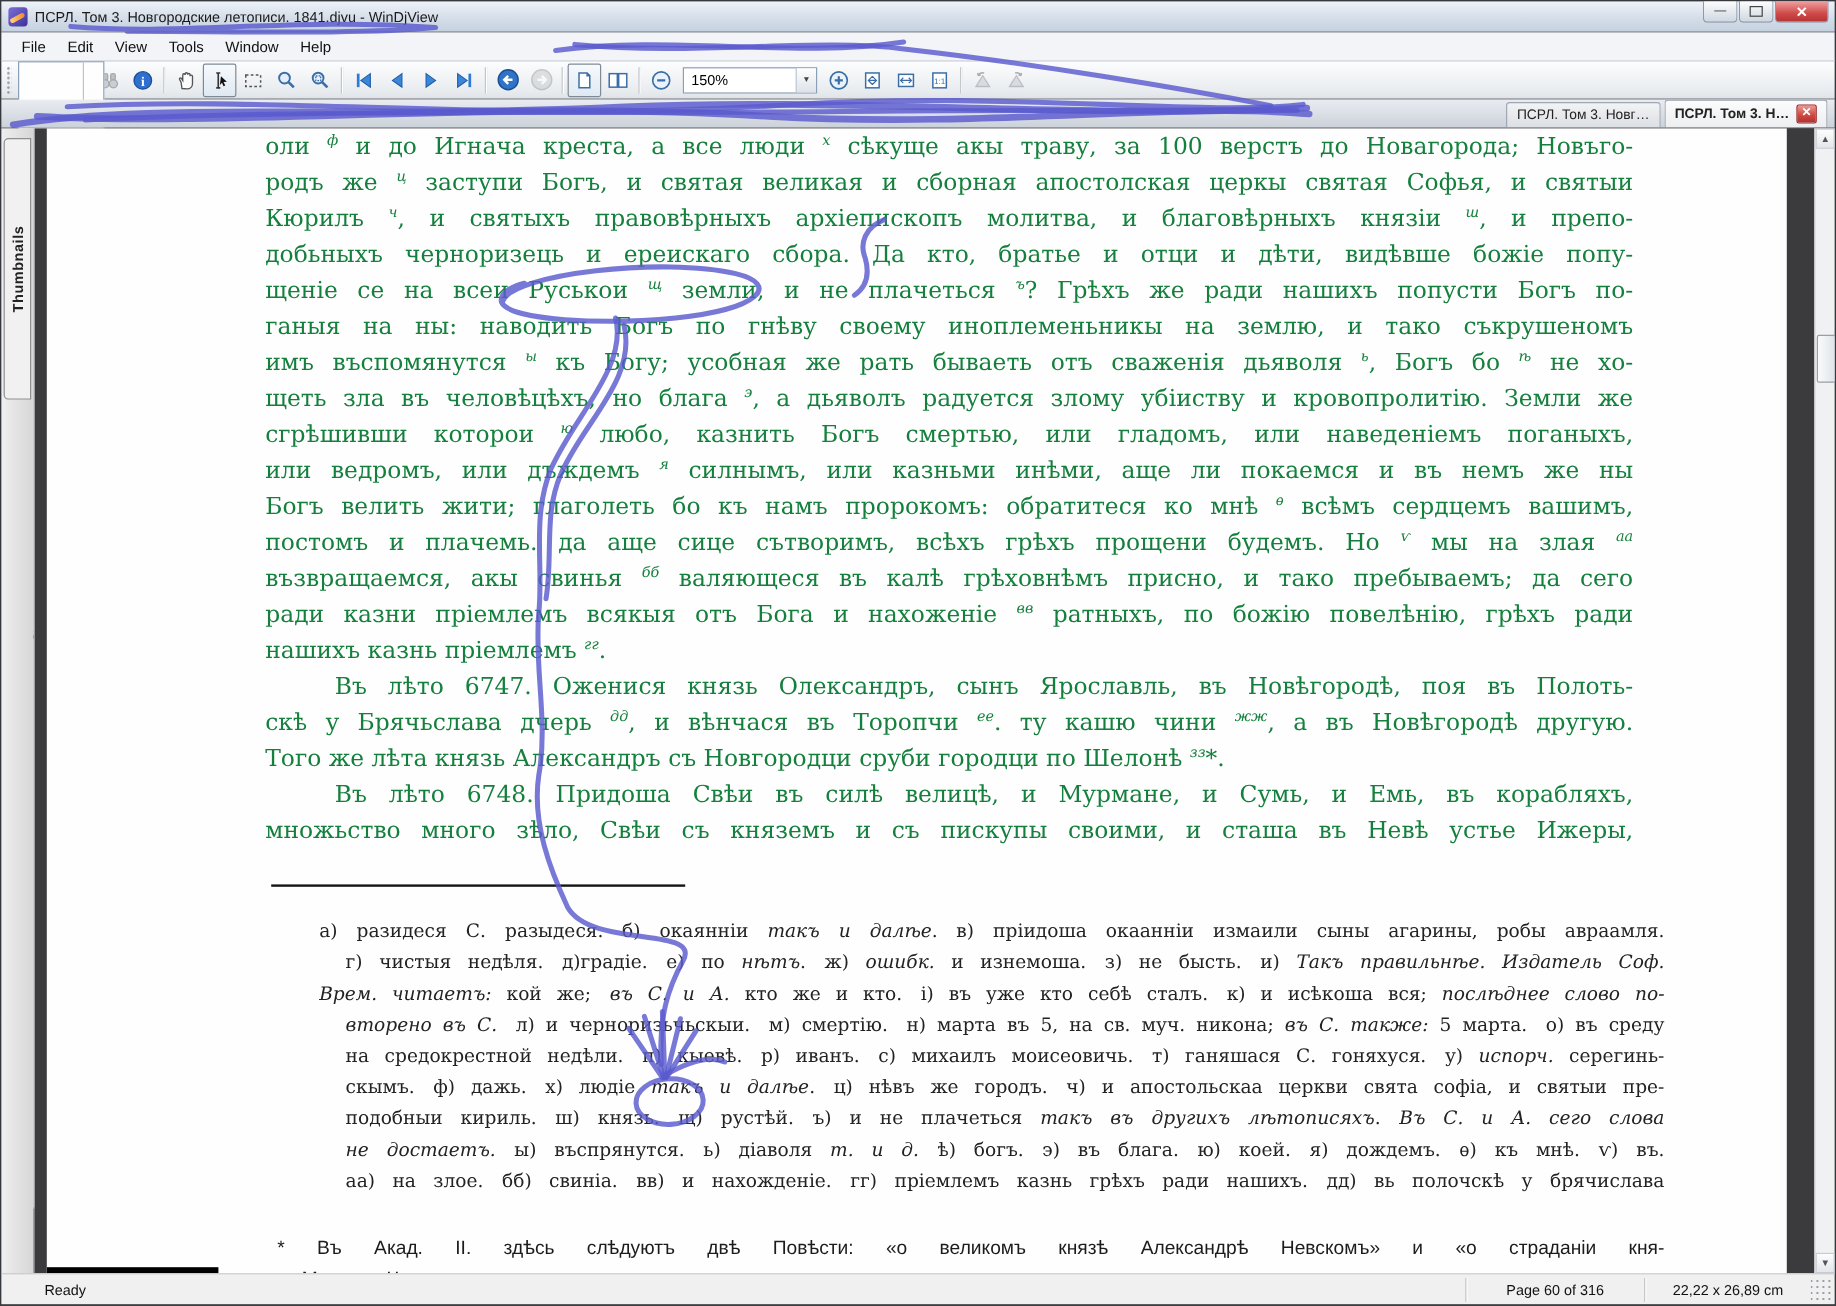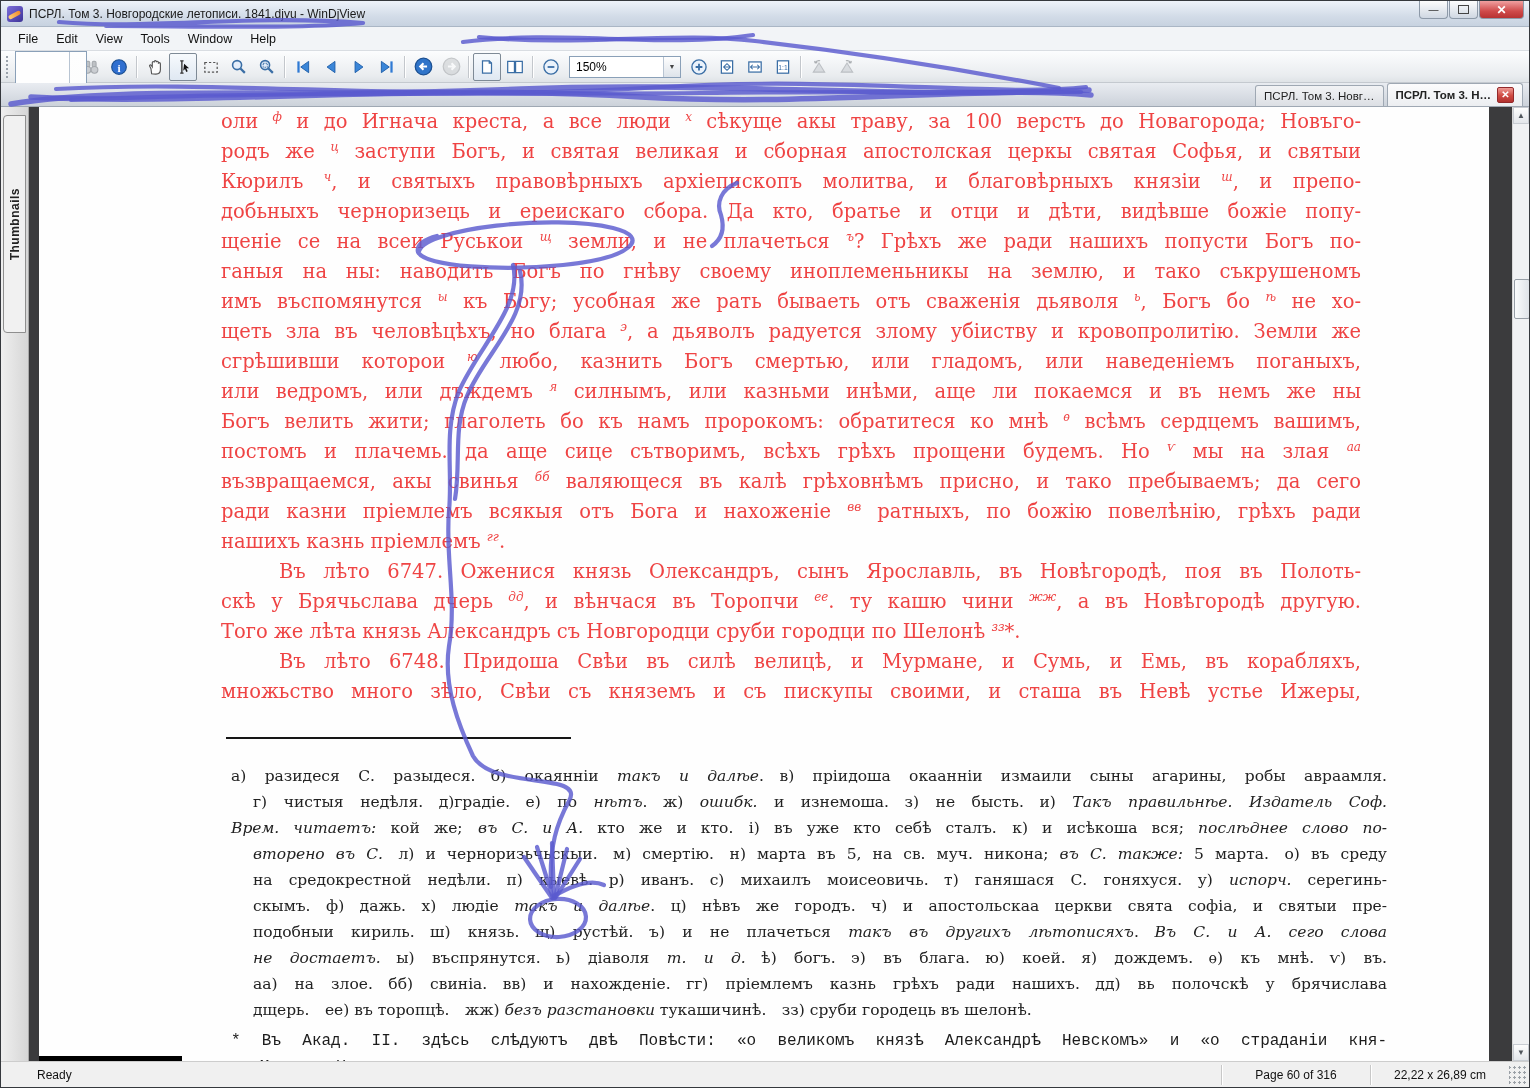--- a/index.html
+++ b/index.html
@@ -56,33 +56,33 @@
   
   .sidebar{position:absolute;left:0;top:106px;bottom:26px;width:28px;
     background:linear-gradient(90deg,#efefef,#d6d6d6);border-right:1px solid #a9a9a9;box-sizing:border-box;}
   .side-tab{position:absolute;left:2px;top:8px;width:23px;height:218px;background:#f1f1f1;
     border:1px solid #8f8f8f;border-radius:4px 0 0 4px;display:flex;align-items:center;justify-content:center;box-sizing:border-box;}
   .side-tab span{writing-mode:vertical-rl;transform:rotate(180deg);font-size:12px;font-weight:bold;color:#222;letter-spacing:.5px;}
   
   .viewer{position:absolute;left:28px;top:106px;right:0;bottom:26px;background:#3b3b3d;}
   .page{position:absolute;left:10px;top:0;width:1450px;height:956px;background:#fefefe;overflow:hidden;}
   .maintext{position:absolute;left:182px;top:0;width:1140px;
-    font-family:"DejaVu Serif","Liberation Serif",serif;font-size:19.5px;color:#ef4444;}
+    font-family:"DejaVu Serif","Liberation Serif",serif;font-size:19.5px;color:#15803d;}
   .tline{line-height:30px;height:30px;text-align:justify;text-align-last:justify;white-space:nowrap;overflow:visible;}
   .tline.left{text-align:left;text-align-last:left;}
   .tline.ind{padding-left:58px;}
   .tline sup{font-size:12px;font-style:italic;line-height:0;vertical-align:7px;}
   .fnrule{position:absolute;left:187px;top:630px;width:345px;height:2px;background:#161616;}
   .footnotes{position:absolute;left:192px;top:656px;width:1156px;
     font-family:"DejaVu Serif","Liberation Serif",serif;font-size:15.5px;color:#222;}
-  .fline{line-height:26px;height:26px;text-align:justify;text-align-last:justify;white-space:nowrap;}
+  .fline{line-height:26px;height:26px;text-align:justify;text-align-last:justify;white-space:nowrap;margin-left:35px;}
   .fline.left{text-align:left;text-align-last:left;}
   .fline.ind{padding-left:22px;}
   .noteblock{position:absolute;left:192px;top:921px;width:1156px;
-    font-family:Liberation Mono, monospace;font-size:16px;color:#1c1c1c;}
+    font-family:Liberation Sans, sans-serif;font-size:16px;color:#1c1c1c;}
   .nline{line-height:26px;height:26px;text-align:justify;text-align-last:justify;white-space:nowrap;}
   .nline.left{text-align:left;text-align-last:left;}
   .pgblackbar{position:absolute;left:0;top:949px;width:143px;height:7px;background:#000;}
   
   .vscroll{position:absolute;right:0;top:0;bottom:0;width:17px;background:#f0f1f3;border-left:1px solid #d8d8d8;box-sizing:border-box;}
   .sbtn{position:absolute;left:0;width:16px;height:17px;display:flex;align-items:center;justify-content:center;
     font-size:8px;color:#50565c;background:linear-gradient(#fdfdfd,#e3e6ea);border:1px solid #c8ccd2;box-sizing:border-box;}
   .sbtn.up{top:0;} .sbtn.down{bottom:0;}
   .sthumb{position:absolute;left:1px;top:172px;width:14px;height:38px;border:1px solid #979ea6;border-radius:2px;
     background:linear-gradient(90deg,#fafbfc,#dfe3e8);}
@@ -336,21 +336,20 @@
       <div class="footnotes" id="footnotes">
           <div class="fline">а) разидеся С. разыдеся.  б) окаянніи <i>такъ и далѣе</i>.  в) пріидоша окаанніи измаили сыны агарины, робы авраамля.</div>
           <div class="fline ind">г) чистыя недѣля.  д)градіе.  е) по <i>нѣтъ</i>.  ж) <i>ошибк.</i> и изнемоша.  з) не бысть.  и) <i>Такъ правильнѣе. Издатель Соф.</i></div>
           <div class="fline"><i>Врем. читаетъ:</i> кой же;  <i>въ С. и А.</i> кто же и кто.  і) въ уже кто себѣ сталъ.  к) и исѣкоша вся; <i>послѣднее слово по-</i></div>
           <div class="fline ind"><i>вторено въ С.</i>  л) и черноризьчьскыи.  м) смертію.  н) марта въ 5, на св. муч. никона; <i>въ С. также:</i> 5 марта.  о) въ среду</div>
           <div class="fline ind">на средокрестной недѣли.  п) кыевѣ.  р) иванъ.  с) михаилъ моисеовичь.  т) ганяшася С. гоняхуся.  у) <i>испорч.</i> серегинь-</div>
           <div class="fline ind">скымъ.  ф) дажь.  х) людіе <i>такъ и далѣе</i>.  ц) нѣвъ же городъ.  ч) и апостольскаа церкви свята софіа, и святыи пре-</div>
           <div class="fline ind">подобныи кириль.  ш) князь.  щ) рустѣй.  ъ) и не плачеться <i>такъ въ другихъ лѣтописяхъ</i>.  <i>Въ С. и А. сего слова</i></div>
           <div class="fline ind"><i>не достаетъ.</i>  ы) въспрянутся.  ь) діаволя <i>т. и д.</i>  ѣ) богъ.  э) въ блага.  ю) коей.  я) дождемъ.  ѳ) къ мнѣ.  ѵ) въ.</div>
           <div class="fline ind">аа) на злое.  бб) свиніа.  вв) и нахожденіе.  гг) пріемлемъ казнь грѣхъ ради нашихъ.  дд) вь полочскѣ у брячислава</div>
-          <div class="fline ind left">дщерь.  ее) въ торопцѣ.  жж) <i>безъ разстановки</i> тукашичинѣ.  зз) сруби городець въ шелонѣ.</div>
         </div>
       <div class="noteblock" id="noteblock">
           <div class="nline">* Въ Акад. II. здѣсь слѣдуютъ двѣ Повѣсти: «о великомъ князѣ Александрѣ Невскомъ» и «о страданіи кня-</div>
           <div class="nline left">зя Михаила Черниговскаго</div>
         </div>
       <div class="pgblackbar"></div>
     </div>
     <div class="vscroll">
       <div class="sbtn up">▲</div>
       <div class="sthumb"></div>

